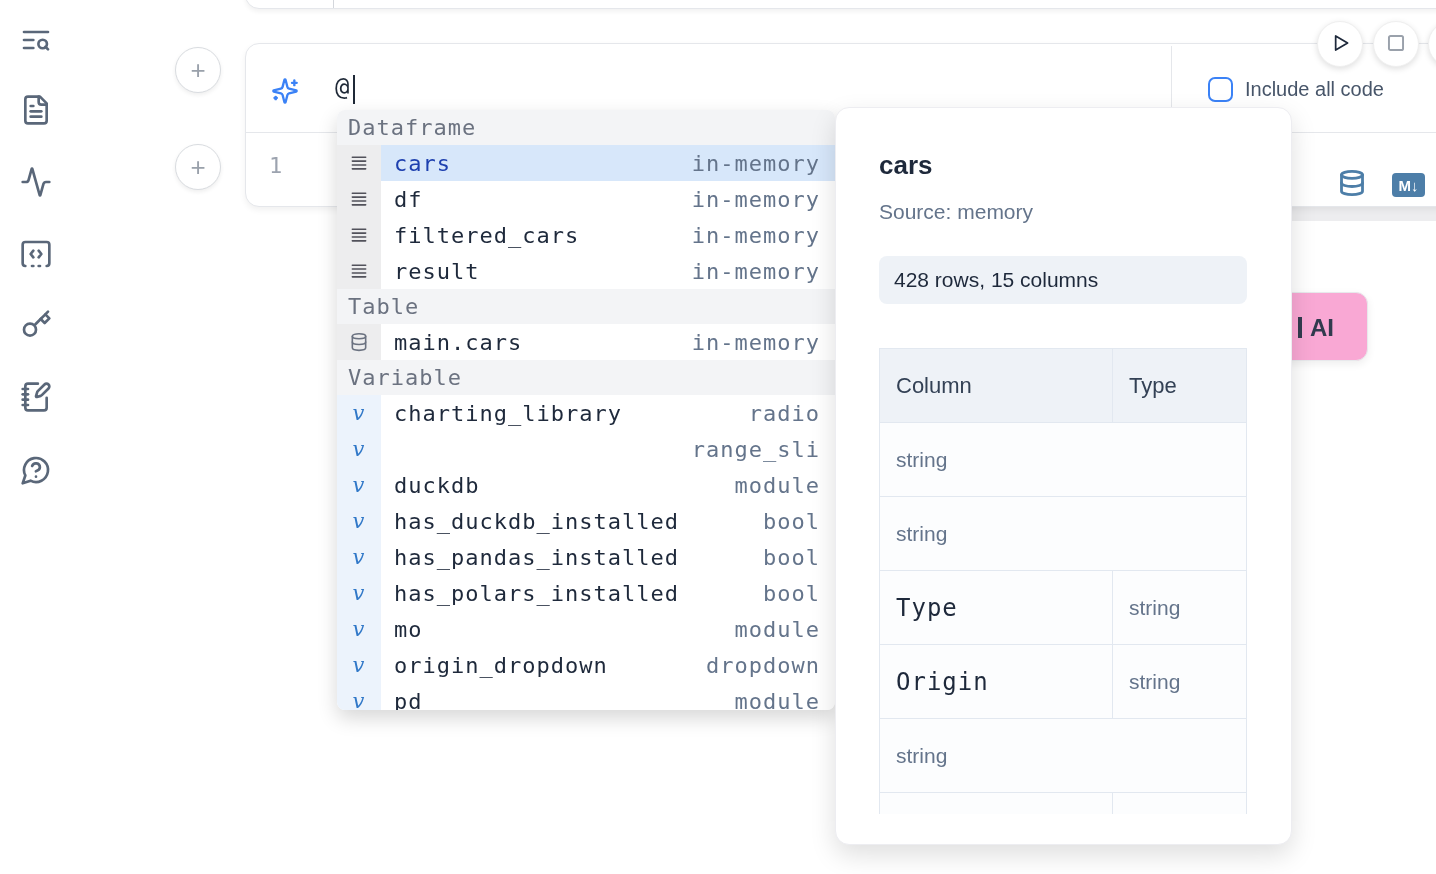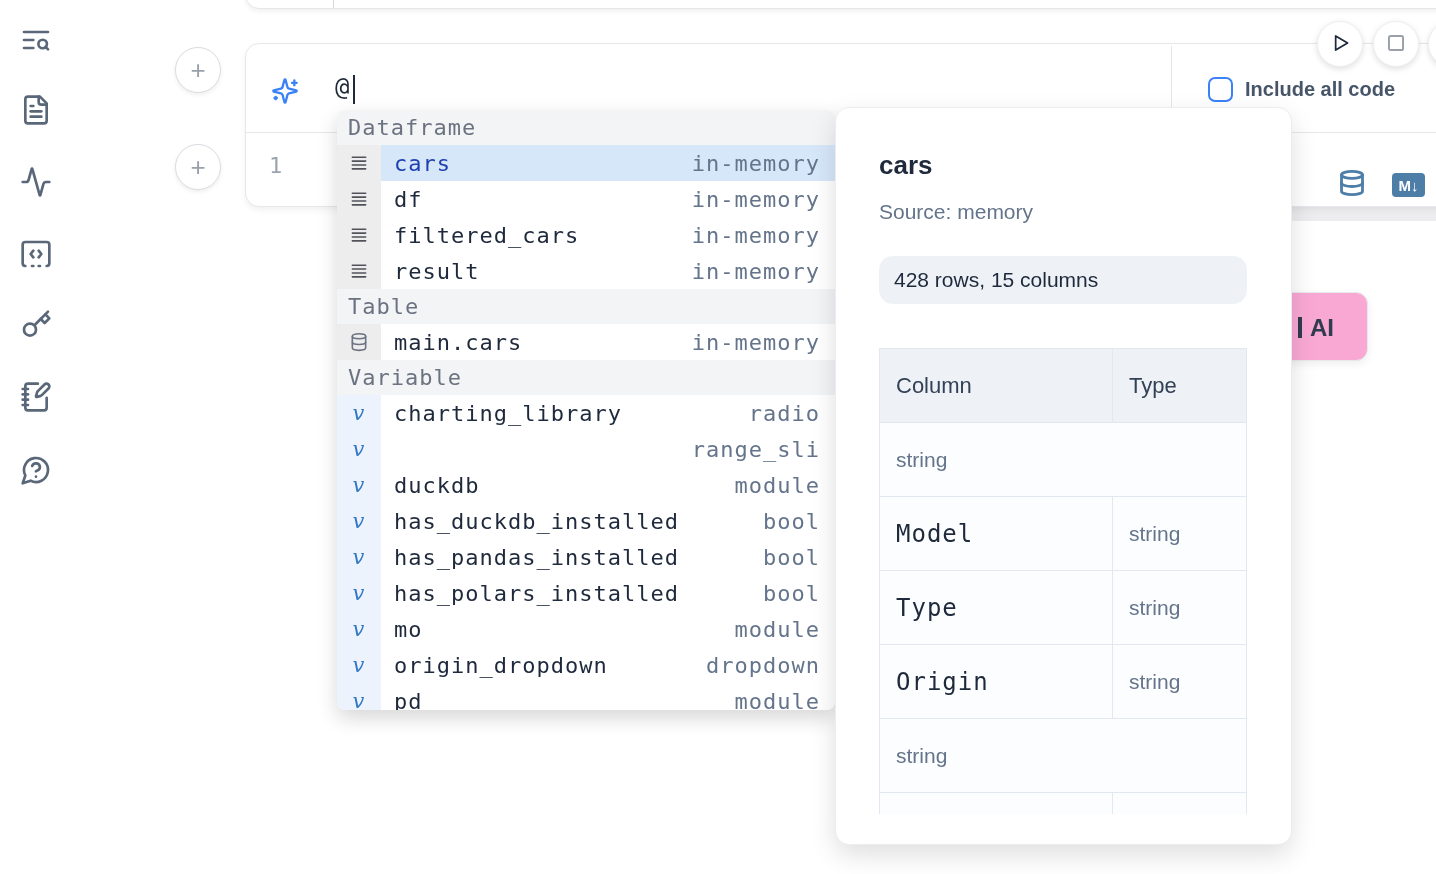--- a/index.html
+++ b/index.html
@@ -30,21 +30,21 @@
     box-shadow:0 3px 6px rgba(0,0,0,.06); z-index:2; }
   .prompt-row { position:absolute; left:0; top:0; right:0; height:89px;
     border-bottom:1px solid #e5e7eb; }
   .sparkle { position:absolute; left:25px; top:33px; width:28px; height:28px; color:#3b82f6; }
   .prompt-text { position:absolute; left:89px; top:29px; font-family:"DejaVu Sans Mono", monospace;
     font-size:24px; color:#1f2937; }
   .caret { position:absolute; left:107px; top:31px; width:2px; height:29px; background:#1f2937; }
   .prompt-divider { position:absolute; left:925px; top:2px; height:86px; width:1px; background:#e5e7eb; }
   .checkbox { position:absolute; left:962px; top:33px; width:25px; height:25px;
     border:2.5px solid #3b82f6; border-radius:7px; background:#fff; cursor:pointer; }
-  .checkbox-label { position:absolute; left:999px; top:34px; font-size:20px; color:#475569;font-weight:bold; }
+  .checkbox-label { position:absolute; left:999px; top:34px; font-size:20px; color:#475569; }
   .code-row { position:absolute; left:0; top:89px; right:0; height:74px; }
   .line-number { position:absolute; left:23px; top:20px; font-family:"DejaVu Sans Mono", monospace;
     font-size:22px; color:#9ca3af; }
   .db-icon-btn { position:absolute; left:1092px; top:36px; width:28px; height:28px;
     color:#4d7ea8; cursor:pointer; }
   .md-badge { position:absolute; left:1146px; top:40px; width:33px; height:24px;
     background:#4d7ea8; border-radius:4px; color:#fff; font-weight:bold; font-size:15px;
     display:flex; align-items:center; justify-content:center; cursor:pointer;
     font-family:"Liberation Sans", sans-serif; letter-spacing:0; }
   .cell-shadow-strip { left:1292px; top:207px; width:144px; height:14px; background:#ededef; z-index:1; }
@@ -79,21 +79,21 @@
     z-index:10; cursor:pointer; }
   .ai-frag { position:absolute; left:47px; top:24px; width:4px; height:21px; background:#313b4e; }
   .ai-label { position:absolute; left:59px; top:21px; font-size:24px; font-weight:bold; color:#313b4e; }
 
   
   .panel { left:835px; top:107px; width:457px; height:738px; background:#fff;
     border:1px solid #ededf1; border-radius:14px; box-shadow:0 10px 26px rgba(0,0,0,.13); z-index:30; }
   .pv-title { position:absolute; left:43px; top:42px; font-size:26px; font-weight:bold; color:#1e293b; }
   .pv-source { position:absolute; left:43px; top:92px; font-size:21px; color:#64748b; }
   .pv-pill { position:absolute; left:43px; top:148px; width:368px; height:48px; background:#eef2f7;
-    border-radius:14px; line-height:48px; padding-left:15px; font-size:21px; color:#1e293b; }
+    border-radius:8px; line-height:48px; padding-left:15px; font-size:21px; color:#1e293b; }
   .pv-tablewrap { position:absolute; left:43px; top:240px; width:369px; height:466px; overflow:hidden; }
   .pv-table { width:368px; border:1px solid #e2e8f0; border-bottom:none; }
   .pv-tr { display:flex; height:74px; border-bottom:1px solid #e2e8f0; }
   .pv-th { background:#eef2f7; }
   .pv-c1 { width:233px; border-right:1px solid #e2e8f0; display:flex; align-items:center; padding-left:16px; }
   .pv-c2 { flex:1; display:flex; align-items:center; padding-left:16px; }
   .pv-th .pv-c1, .pv-th .pv-c2 { font-size:22px; color:#334155; }
   .pv-col { font-family:"DejaVu Sans Mono", monospace; font-size:24px; letter-spacing:1px; color:#1e293b; }
   .pv-type { font-size:21px; color:#64748b; }
   .pv-tr.body { background:#fcfdfe; }
@@ -406,21 +406,20 @@
         <span class="pv-c1">Column</span>
         <span class="pv-c2">Type</span>
       </div>
       <div>
 
           <div class="pv-tr body">
             <span class="pv-c2 pv-type">string</span>
           </div>
 
           <div class="pv-tr body">
-            <span class="pv-c1 pv-col">Model</span>
             <span class="pv-c2 pv-type">string</span>
           </div>
 
           <div class="pv-tr body">
             <span class="pv-c1 pv-col">Type</span>
             <span class="pv-c2 pv-type">string</span>
           </div>
 
           <div class="pv-tr body">
             <span class="pv-c1 pv-col">Origin</span>

